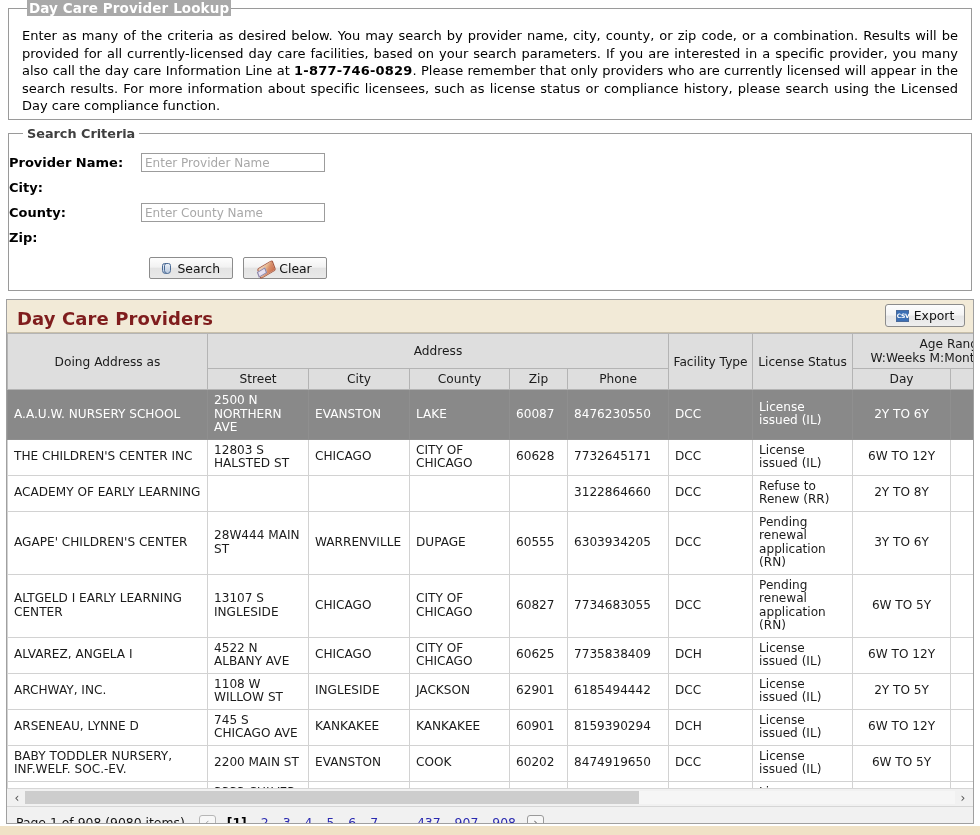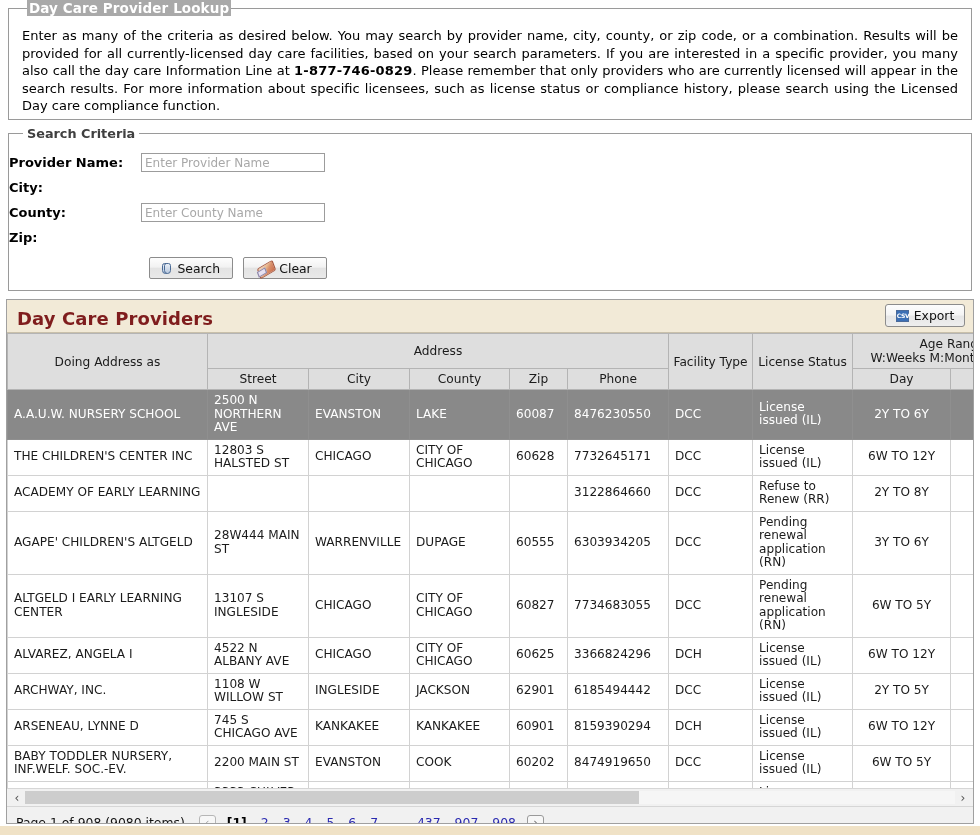--- a/index.html
+++ b/index.html
@@ -526,21 +526,21 @@
               <td class=""></td>
               <td class=""></td>
               <td class=""></td>
               <td class="">3122864660</td>
               <td class="">DCC</td>
               <td class="">Refuse to Renew (RR)</td>
               <td class="center">2Y TO 8Y</td>
               <td class="center"></td>
             </tr>
             <tr>
-              <td class="">AGAPE' CHILDREN'S ALTGELD</td>
+              <td class="">AGAPE' CHILDREN'S CENTER</td>
               <td class="">28W444 MAIN ST</td>
               <td class="">WARRENVILLE</td>
               <td class="">DUPAGE</td>
               <td class="">60555</td>
               <td class="">6303934205</td>
               <td class="">DCC</td>
               <td class="">Pending renewal application (RN)</td>
               <td class="center">3Y TO 6Y</td>
               <td class="center"></td>
             </tr>
@@ -555,21 +555,21 @@
               <td class="">Pending renewal application (RN)</td>
               <td class="center">6W TO 5Y</td>
               <td class="center"></td>
             </tr>
             <tr>
               <td class="">ALVAREZ, ANGELA I</td>
               <td class="">4522 N ALBANY AVE</td>
               <td class="">CHICAGO</td>
               <td class="">CITY OF CHICAGO</td>
               <td class="">60625</td>
-              <td class="">3366824296</td>
+              <td class="">7735838409</td>
               <td class="">DCH</td>
               <td class="">License issued (IL)</td>
               <td class="center">6W TO 12Y</td>
               <td class="center"></td>
             </tr>
             <tr>
               <td class="">ARCHWAY, INC.</td>
               <td class="">1108 W WILLOW ST</td>
               <td class="">INGLESIDE</td>
               <td class="">JACKSON</td>

